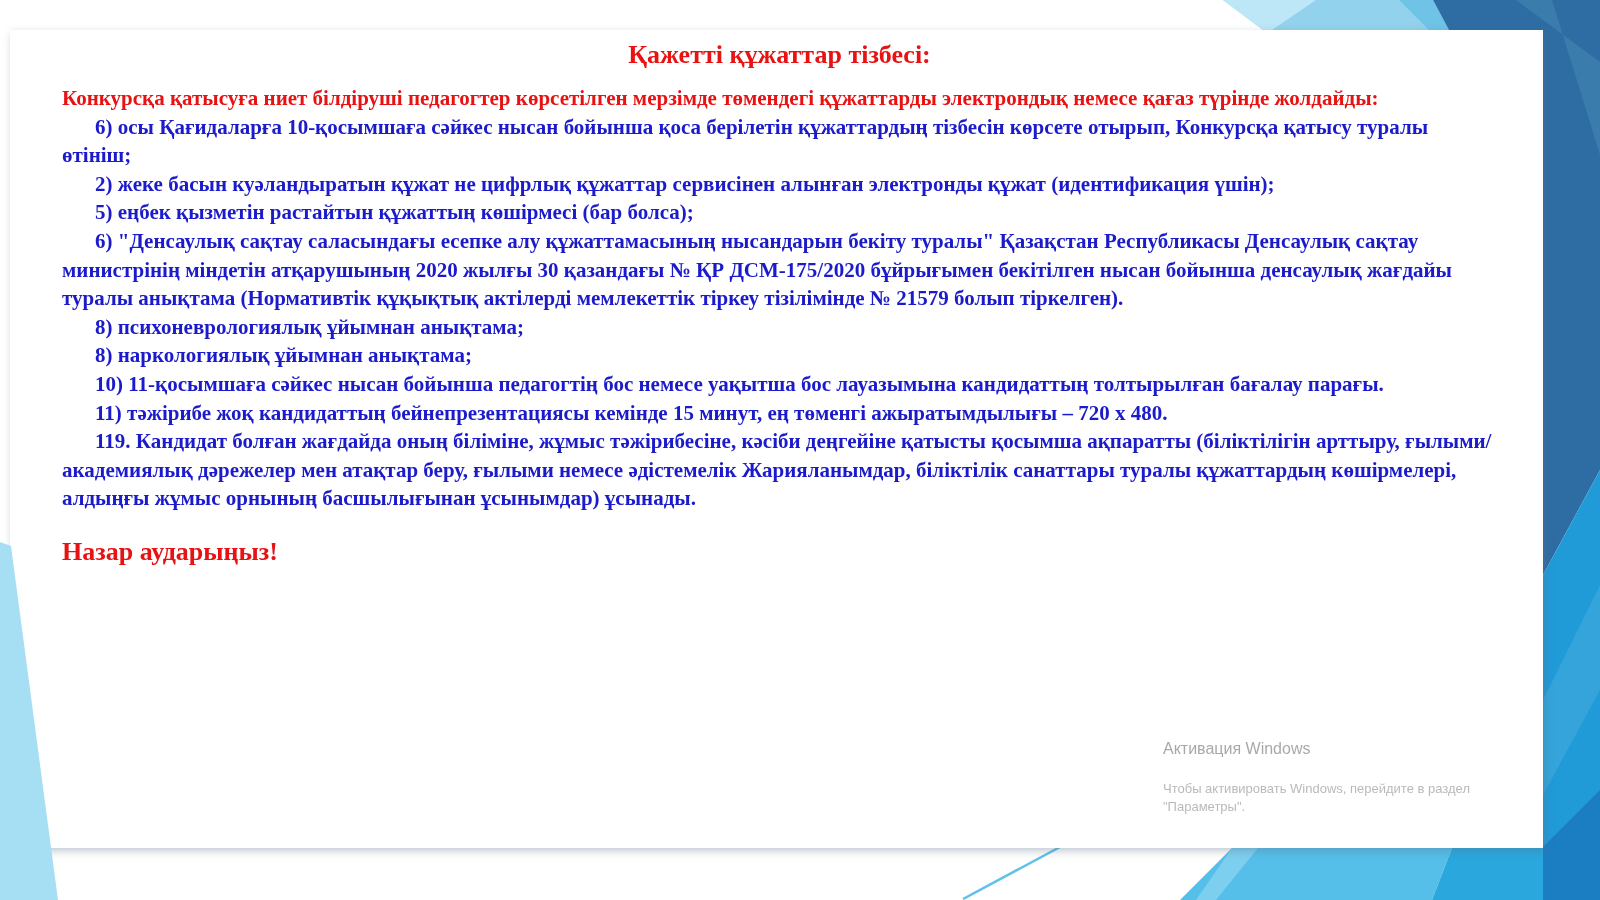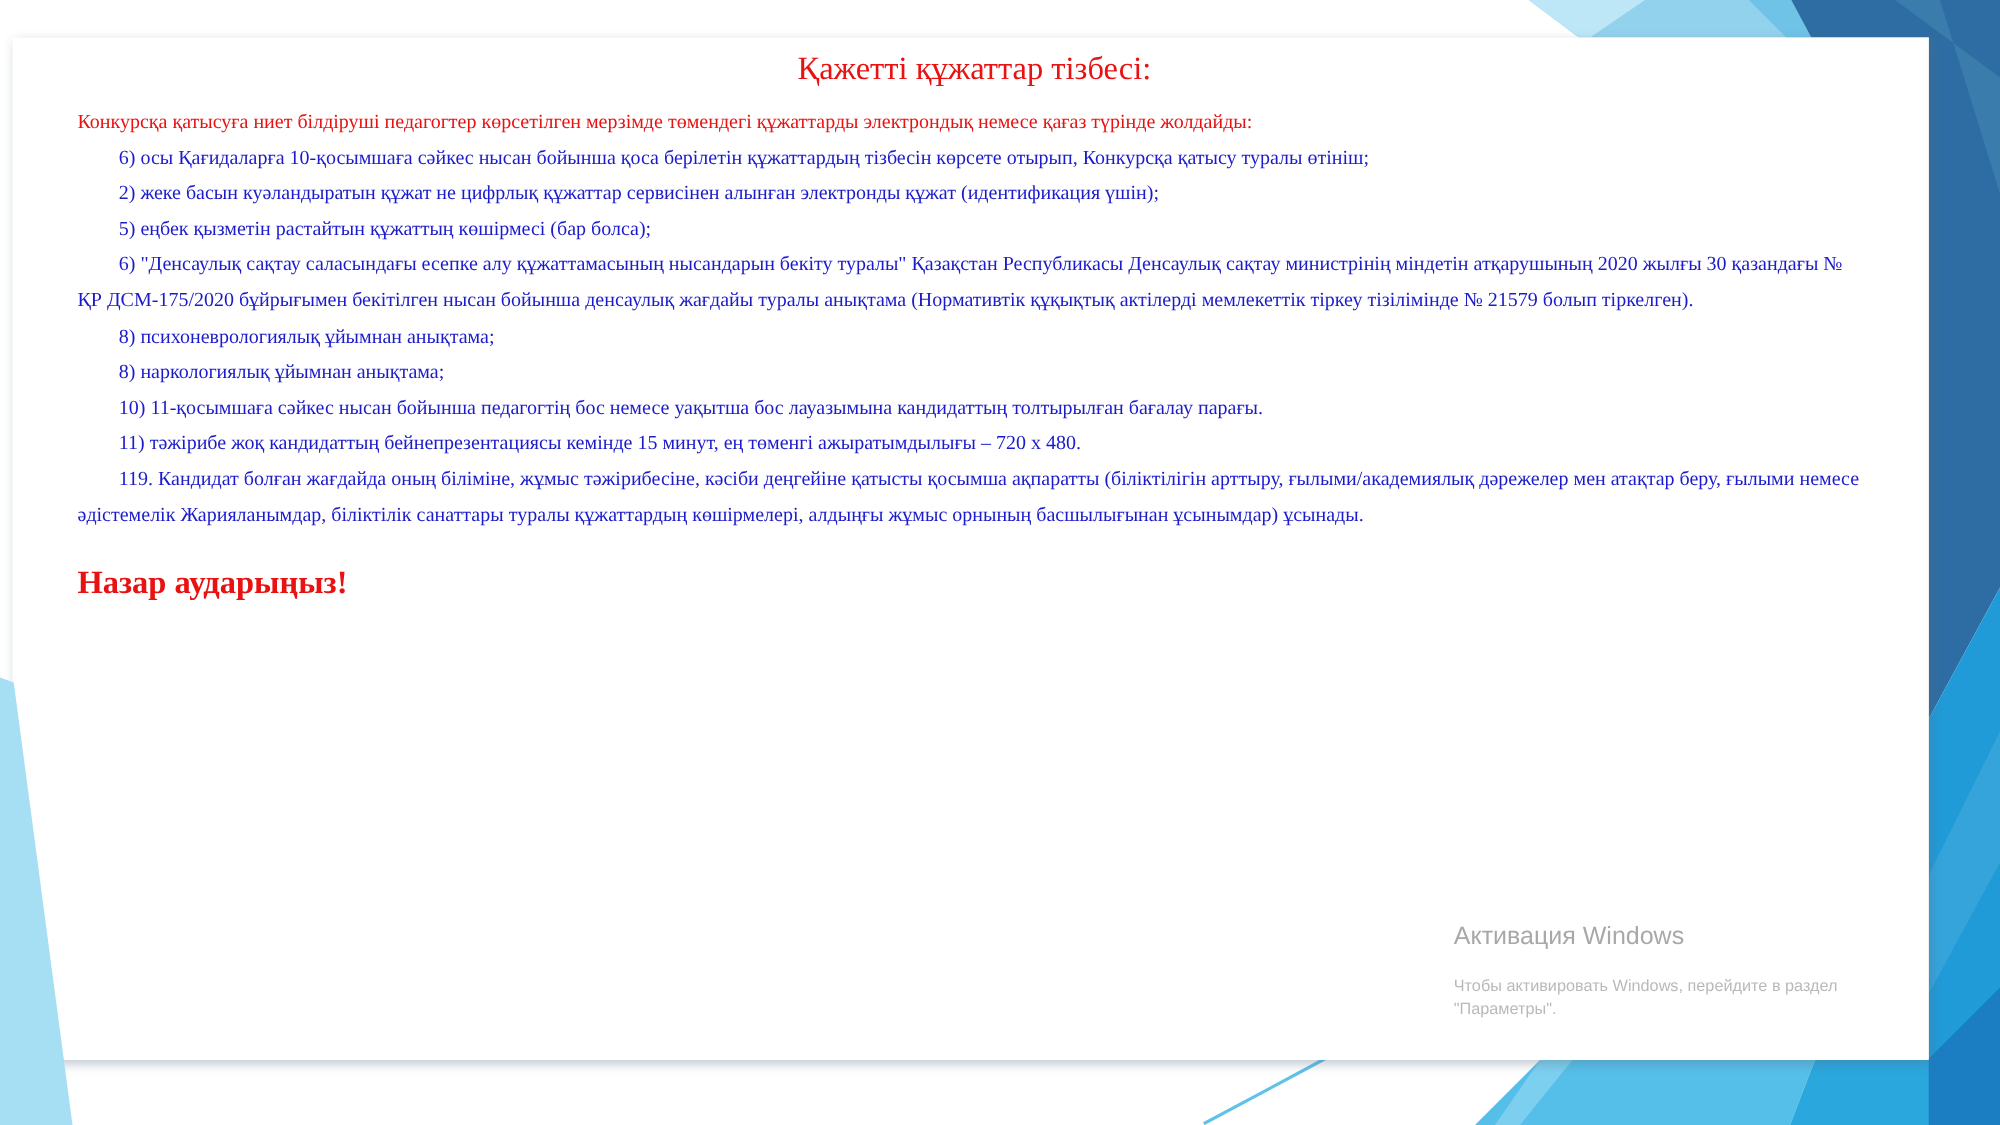--- a/index.html
+++ b/index.html
@@ -29,49 +29,49 @@
     box-shadow: 2px 3px 8px rgba(90,110,135,0.38);
     box-sizing: border-box;
     padding: 8px 46px 0 52px;
     z-index: 1;
   }
   .text-layer { position: relative; z-index: 1; }
 
   .title {
     margin: 0 0 12px 0;
     font-size: 26px; line-height: 34px;
-    font-weight: 400;
+    font-weight: 700;
     text-align: center;
     color: #e81212;
   }
   .para {
     margin: 0;
-    font-size: 16px; line-height: 28.6px;
-    font-weight: 400;
+    font-size: 21px; line-height: 28.6px;
+    font-weight: 700;
     color: #1b1bcb;
     text-indent: 33px;
   }
   .intro { color: #e81212; text-indent: 0; }
   .attention {
     margin: 22px 0 2px 0;
     font-size: 26px; line-height: 34px;
     font-weight: 700;
     text-align: left;
     color: #e81212;
   }
 
   .watermark {
     position: absolute;
     left: 1153px; top: 707px;
     z-index: 0;
     font-family: "Liberation Sans", sans-serif;
     text-align: left;
     pointer-events: none;
   }
-  .wm-line1 { font-size: 20px; line-height: 24px; color: rgba(110,110,110,0.60); }
+  .wm-line1 { font-size: 16px; line-height: 24px; color: rgba(110,110,110,0.60); }
   .wm-line2 { font-size: 13px; line-height: 16px; margin-top: 20px; color: rgba(128,128,128,0.55); white-space: nowrap; }
   .wm-line3 { font-size: 13px; line-height: 16px; margin-top: 2px; color: rgba(128,128,128,0.55); }
 </style>
 </head>
 <body>
 
 <div class="slide">
 
   <svg class="bg-svg" viewBox="0 0 1600 900" aria-hidden="true">
 

